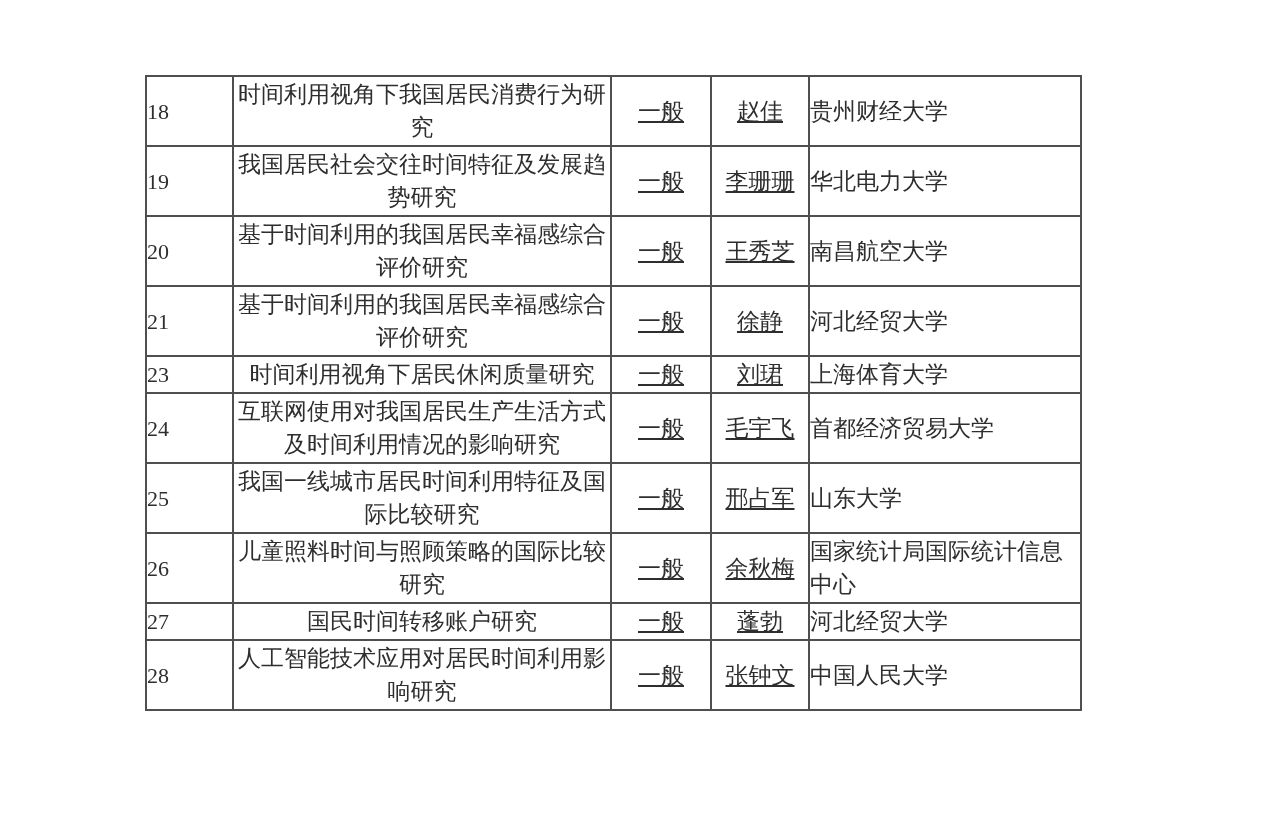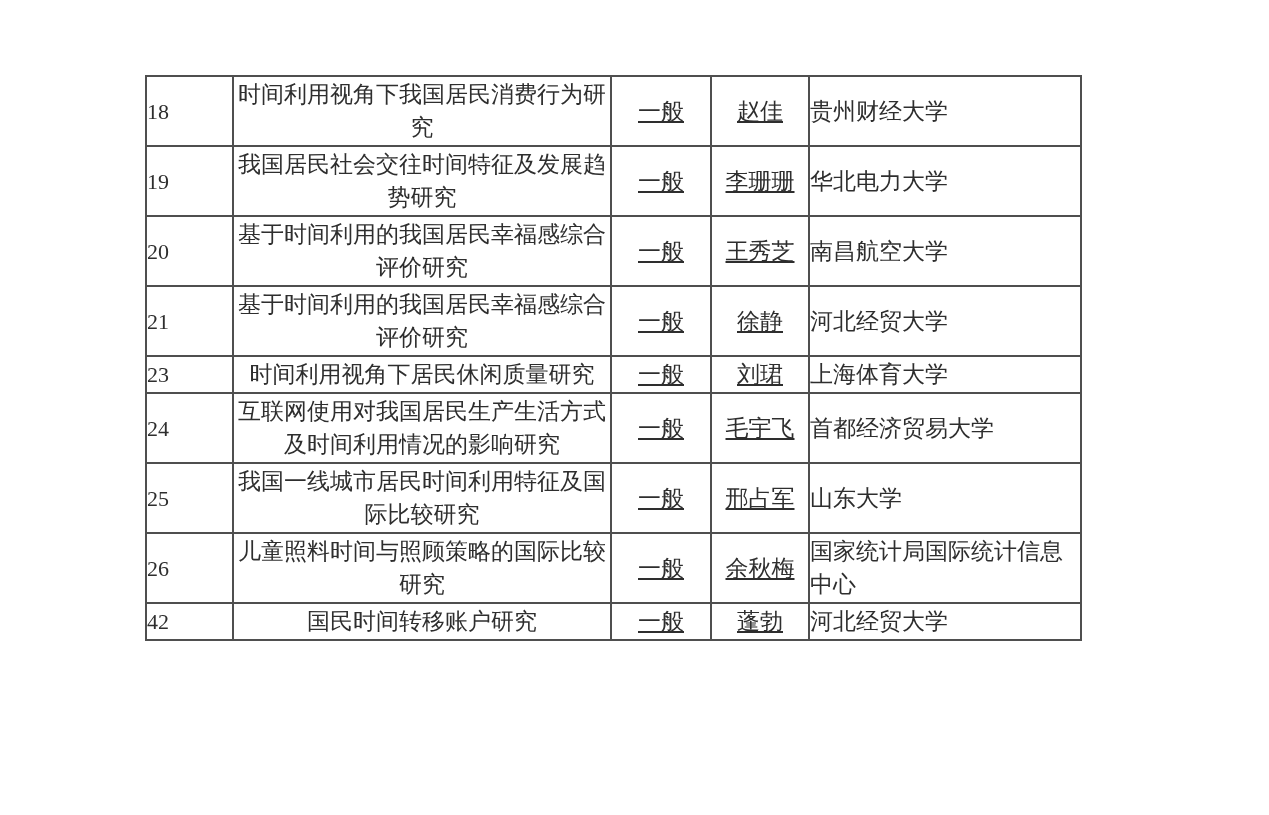--- a/index.html
+++ b/index.html
@@ -125,21 +125,28 @@
         <td class="cell-organization">山东大学</td>
       </tr>
         <tr class="">
         <td class="cell-no">26</td>
         <td class="cell-title">儿童照料时间与照顾策略的国际比较研究</td>
         <td class="cell-category">一般</td>
         <td class="cell-leader">余秋梅</td>
         <td class="cell-organization">国家统计局国际统计信息中心</td>
       </tr>
         <tr class="">
-        <td class="cell-no">42</td>
+        <td class="cell-no">27</td>
         <td class="cell-title">国民时间转移账户研究</td>
         <td class="cell-category">一般</td>
         <td class="cell-leader">蓬勃</td>
         <td class="cell-organization">河北经贸大学</td>
+      </tr>
+        <tr class="">
+        <td class="cell-no">28</td>
+        <td class="cell-title">人工智能技术应用对居民时间利用影响研究</td>
+        <td class="cell-category">一般</td>
+        <td class="cell-leader">张钟文</td>
+        <td class="cell-organization">中国人民大学</td>
       </tr>
       </tbody>
   </table>
 </div>
 
 </body></html>

